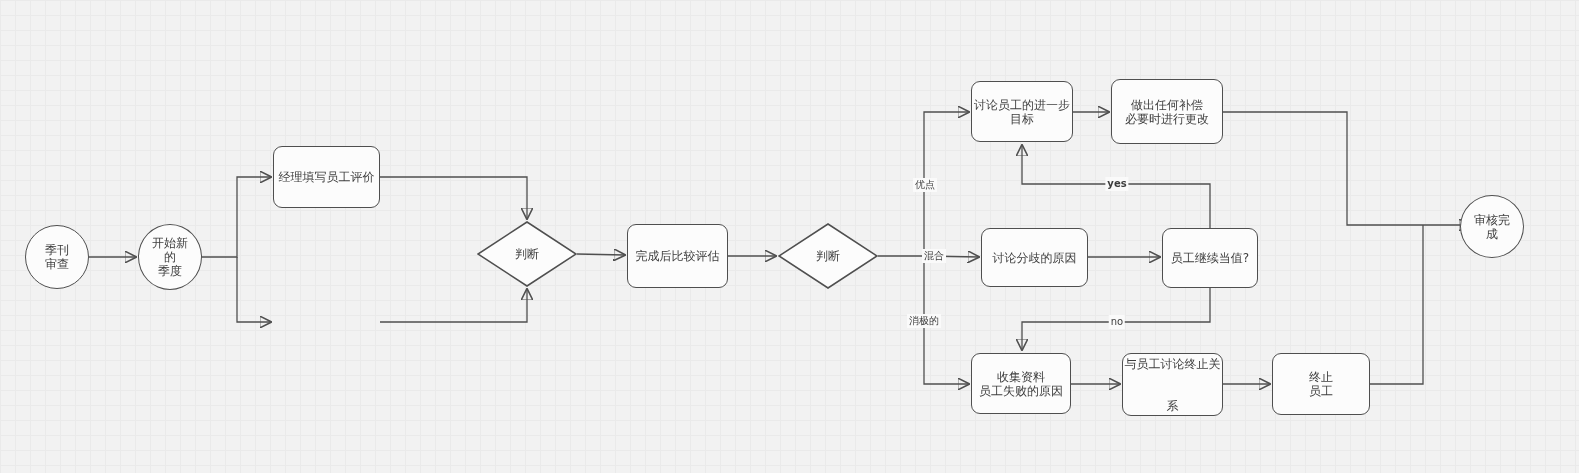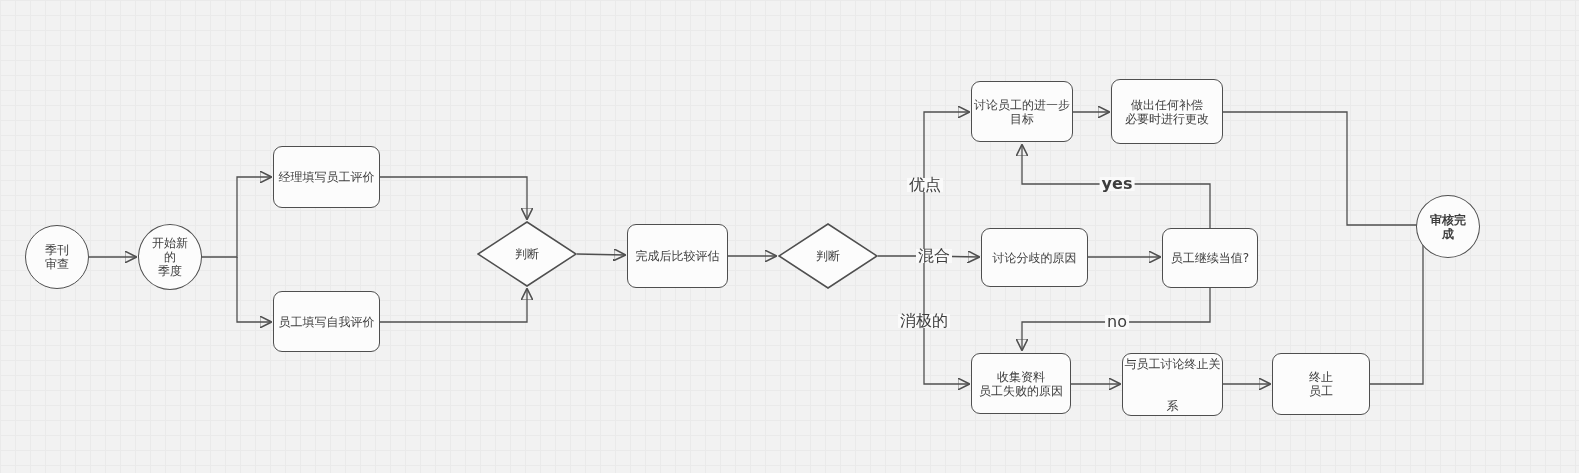--- a/index.html
+++ b/index.html
@@ -35,21 +35,21 @@
   .node span { display: block; white-space: nowrap; }
   .rect   { border-radius: 9px; }
   .circle { border-radius: 50%; }
   .diamond { background: transparent; border: none; padding: 0; }
   .diamond svg { position: absolute; left: 0; top: 0; }
   .diamond svg polygon { fill: #fcfcfc; stroke: #4f4f4f; stroke-width: 1.5; }
   .diamond .lbl { position: relative; }
   .edge-label {
     position: absolute;
     transform: translate(-50%, -50%);
-    font-size: 16px;
+    font-size: 10px;
     line-height: 14px;
     background: #fafafa;
     padding: 0 2px;
     white-space: nowrap;
   }
 </style>
 </head>
 <body>
 
 <div class="canvas">
@@ -88,23 +88,20 @@
   <div class="node circle" style="left:138px; top:224px; width:64px; height:66px;">
     <span>开始新</span>
     <span>的</span>
     <span>季度</span>
   </div>
 
   <div class="node rect" style="left:273px; top:146px; width:107px; height:62px;">
     <span>经理填写员工评价</span>
   </div>
 
-  <div class="node rect" style="left:273px; top:291px; width:107px; height:61px;">
-    <span>员工填写自我评价</span>
-  </div>
 
   <div class="node diamond" style="left:477px; top:221px; width:100px; height:66px;">
     <svg width="100" height="66" viewBox="0 0 100 66">
       <polygon points="50,1 99,33 50,65 1,33"></polygon>
     </svg>
     <span class="lbl">判断</span>
   </div>
 
   <div class="node rect" style="left:627px; top:224px; width:101px; height:64px;">
     <span>完成后比较评估</span>
@@ -143,21 +140,21 @@
   <div class="node rect" style="left:1122px; top:353px; width:101px; height:63px;gap:28px;">
     <span>与员工讨论终止关</span>
     <span>系</span>
   </div>
 
   <div class="node rect" style="left:1272px; top:353px; width:98px; height:62px;">
     <span>终止</span>
     <span>员工</span>
   </div>
 
-  <div class="node circle" style="left:1416px; top:195px; width:64px; height:63px;font-weight:bold;">
+  <div class="node circle" style="left:1460px; top:195px; width:64px; height:63px;">
     <span>审核完</span>
     <span>成</span>
   </div>
 
   <div class="edge-label" style="left:925px; top:185px;">优点</div>
   <div class="edge-label" style="left:934px; top:256px;">混合</div>
   <div class="edge-label" style="left:924px; top:321px;">消极的</div>
   <div class="edge-label" style="left:1117px; top:184px;font-weight:bold;">yes</div>
   <div class="edge-label" style="left:1117px; top:322px;">no</div>
 

